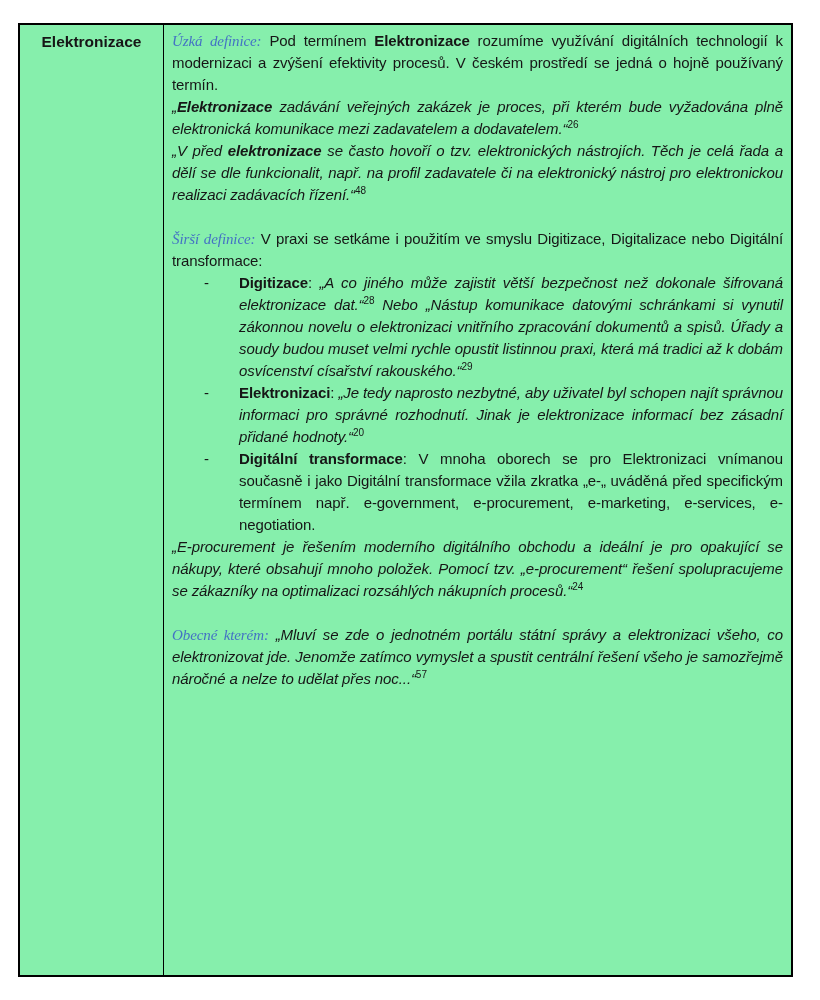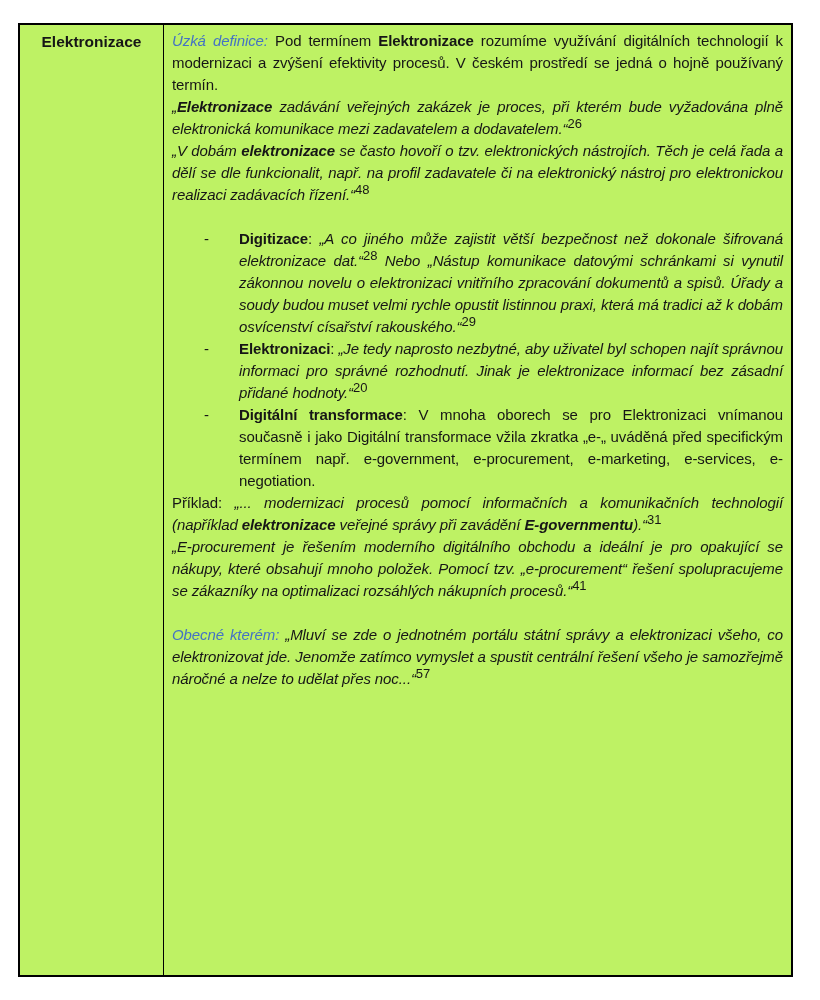--- a/index.html
+++ b/index.html
@@ -14,21 +14,21 @@
     position: relative;
     width: 820px; height: 1000px;
     background: #ffffff;
   }
   .term-table {
     position: absolute;
     left: 18px; top: 23px;
     width: 775px; height: 954px;
     border: 2px solid #000000;
     display: flex;
-    background: #bef264;
+    background: #86efac;
   }
   .term-cell {
     width: 144px;
     flex: 0 0 144px;
     border-right: 1.5px solid #000000;
     padding: 6px 4px 0 4px;
     text-align: center;
   }
   .term-label {
     font-weight: bold;
@@ -47,47 +47,47 @@
   .para { margin: 0; }
   .spacer { height: 22px; }
   .bullet {
     position: relative;
     padding-left: 67px;
   }
   .bullet .marker {
     position: absolute;
     left: 32px; top: 0;
   }
-  .run-blue-italic { color: var(--heading-blue, #4472C4); font-style: italic; }
+  .run-blue-italic { color: var(--heading-blue, #4472C4); font-style: italic; font-family: Liberation Serif, serif; }
   .run-bold { font-weight: bold; }
   .run-italic { font-style: italic; }
   .run-bold-italic { font-weight: bold; font-style: italic; }
   sup.run-sup {
-    font-size: 13px;
+    font-size: 10px;
     line-height: 0;
     vertical-align: super;
     letter-spacing: 0;
   }
 </style>
 </head>
 <body>
 
 <div class="page">
   <div class="term-table">
     <div class="term-cell">
       <div class="term-label">Elektronizace</div>
     </div>
     <div class="def-cell">
 
     <div class="para"><span class="run-blue-italic">Úzká definice:</span><span> Pod termínem </span><span class="run-bold">Elektronizace</span><span> rozumíme využívání digitálních technologií k modernizaci a zvýšení efektivity procesů. V českém prostředí se jedná o hojně používaný termín.</span></div>
         <div class="para"><span class="run-italic">„</span><span class="run-bold-italic">Elektronizace</span><span class="run-italic"> zadávání veřejných zakázek je proces, při kterém bude vyžadována plně elektronická komunikace mezi zadavatelem a dodavatelem.“</span><sup class="run-sup">26</sup></div>
-        <div class="para"><span class="run-italic">„V dobám </span><span class="run-bold-italic">elektronizace</span><span class="run-italic"> se často hovoří o tzv. elektronických nástrojích. Těch je celá řada a dělí se dle funkcionalit, např. na profil zadavatele či na elektronický nástroj pro elektronickou realizaci zadávacích řízení.“</span><sup class="run-sup">48</sup></div>
+        <div class="para"><span class="run-italic">„V před </span><span class="run-bold-italic">elektronizace</span><span class="run-italic"> se často hovoří o tzv. elektronických nástrojích. Těch je celá řada a dělí se dle funkcionalit, např. na profil zadavatele či na elektronický nástroj pro elektronickou realizaci zadávacích řízení.“</span><sup class="run-sup">48</sup></div>
         <div class="spacer"></div>
+        <div class="para"><span class="run-blue-italic">Širší definice:</span><span> V praxi se setkáme i použitím ve smyslu Digitizace, Digitalizace nebo Digitální transformace:</span></div>
         <div class="para bullet"><span class="marker">-</span><span class="run-bold">Digitizace</span><span>: </span><span class="run-italic">„A co jiného může zajistit větší bezpečnost než dokonale šifrovaná elektronizace dat.“</span><sup class="run-sup">28</sup><span class="run-italic"> Nebo „Nástup komunikace datovými schránkami si vynutil zákonnou novelu o elektronizaci vnitřního zpracování dokumentů a spisů. Úřady a soudy budou muset velmi rychle opustit listinnou praxi, která má tradici až k dobám osvícenství císařství rakouského.“</span><sup class="run-sup">29</sup></div>
         <div class="para bullet"><span class="marker">-</span><span class="run-bold">Elektronizaci</span><span>: </span><span class="run-italic">„Je tedy naprosto nezbytné, aby uživatel byl schopen najít správnou informaci pro správné rozhodnutí. Jinak je elektronizace informací bez zásadní přidané hodnoty.“</span><sup class="run-sup">20</sup></div>
         <div class="para bullet"><span class="marker">-</span><span class="run-bold">Digitální transformace</span><span>: V mnoha oborech se pro Elektronizaci vnímanou současně i jako Digitální transformace vžila zkratka „e-„ uváděná před specifickým termínem např. e-government, e-procurement, e-marketing, e-services, e-negotiation.</span></div>
-        <div class="para"><span>Příklad: </span><span class="run-italic">„... modernizaci procesů pomocí informačních a komunikačních technologií (například </span><span class="run-bold-italic">elektronizace</span><span class="run-italic"> veřejné správy při zavádění </span><span class="run-bold-italic">E-governmentu</span><span class="run-italic">).“</span><sup class="run-sup">31</sup></div>
-        <div class="para"><span class="run-italic">„E-procurement je řešením moderního digitálního obchodu a ideální je pro opakující se nákupy, které obsahují mnoho položek. Pomocí tzv. „e-procurement“ řešení spolupracujeme se zákazníky na optimalizaci rozsáhlých nákupních procesů.“</span><sup class="run-sup">41</sup></div>
+        <div class="para"><span class="run-italic">„E-procurement je řešením moderního digitálního obchodu a ideální je pro opakující se nákupy, které obsahují mnoho položek. Pomocí tzv. „e-procurement“ řešení spolupracujeme se zákazníky na optimalizaci rozsáhlých nákupních procesů.“</span><sup class="run-sup">24</sup></div>
         <div class="spacer"></div>
         <div class="para"><span class="run-blue-italic">Obecné kterém:</span><span> </span><span class="run-italic">„Mluví se zde o jednotném portálu státní správy a elektronizaci všeho, co elektronizovat jde. Jenomže zatímco vymyslet a spustit centrální řešení všeho je samozřejmě náročné a nelze to udělat přes noc...“</span><sup class="run-sup">57</sup></div>
       </div>
   </div>
 </div>
 
 </body></html>

